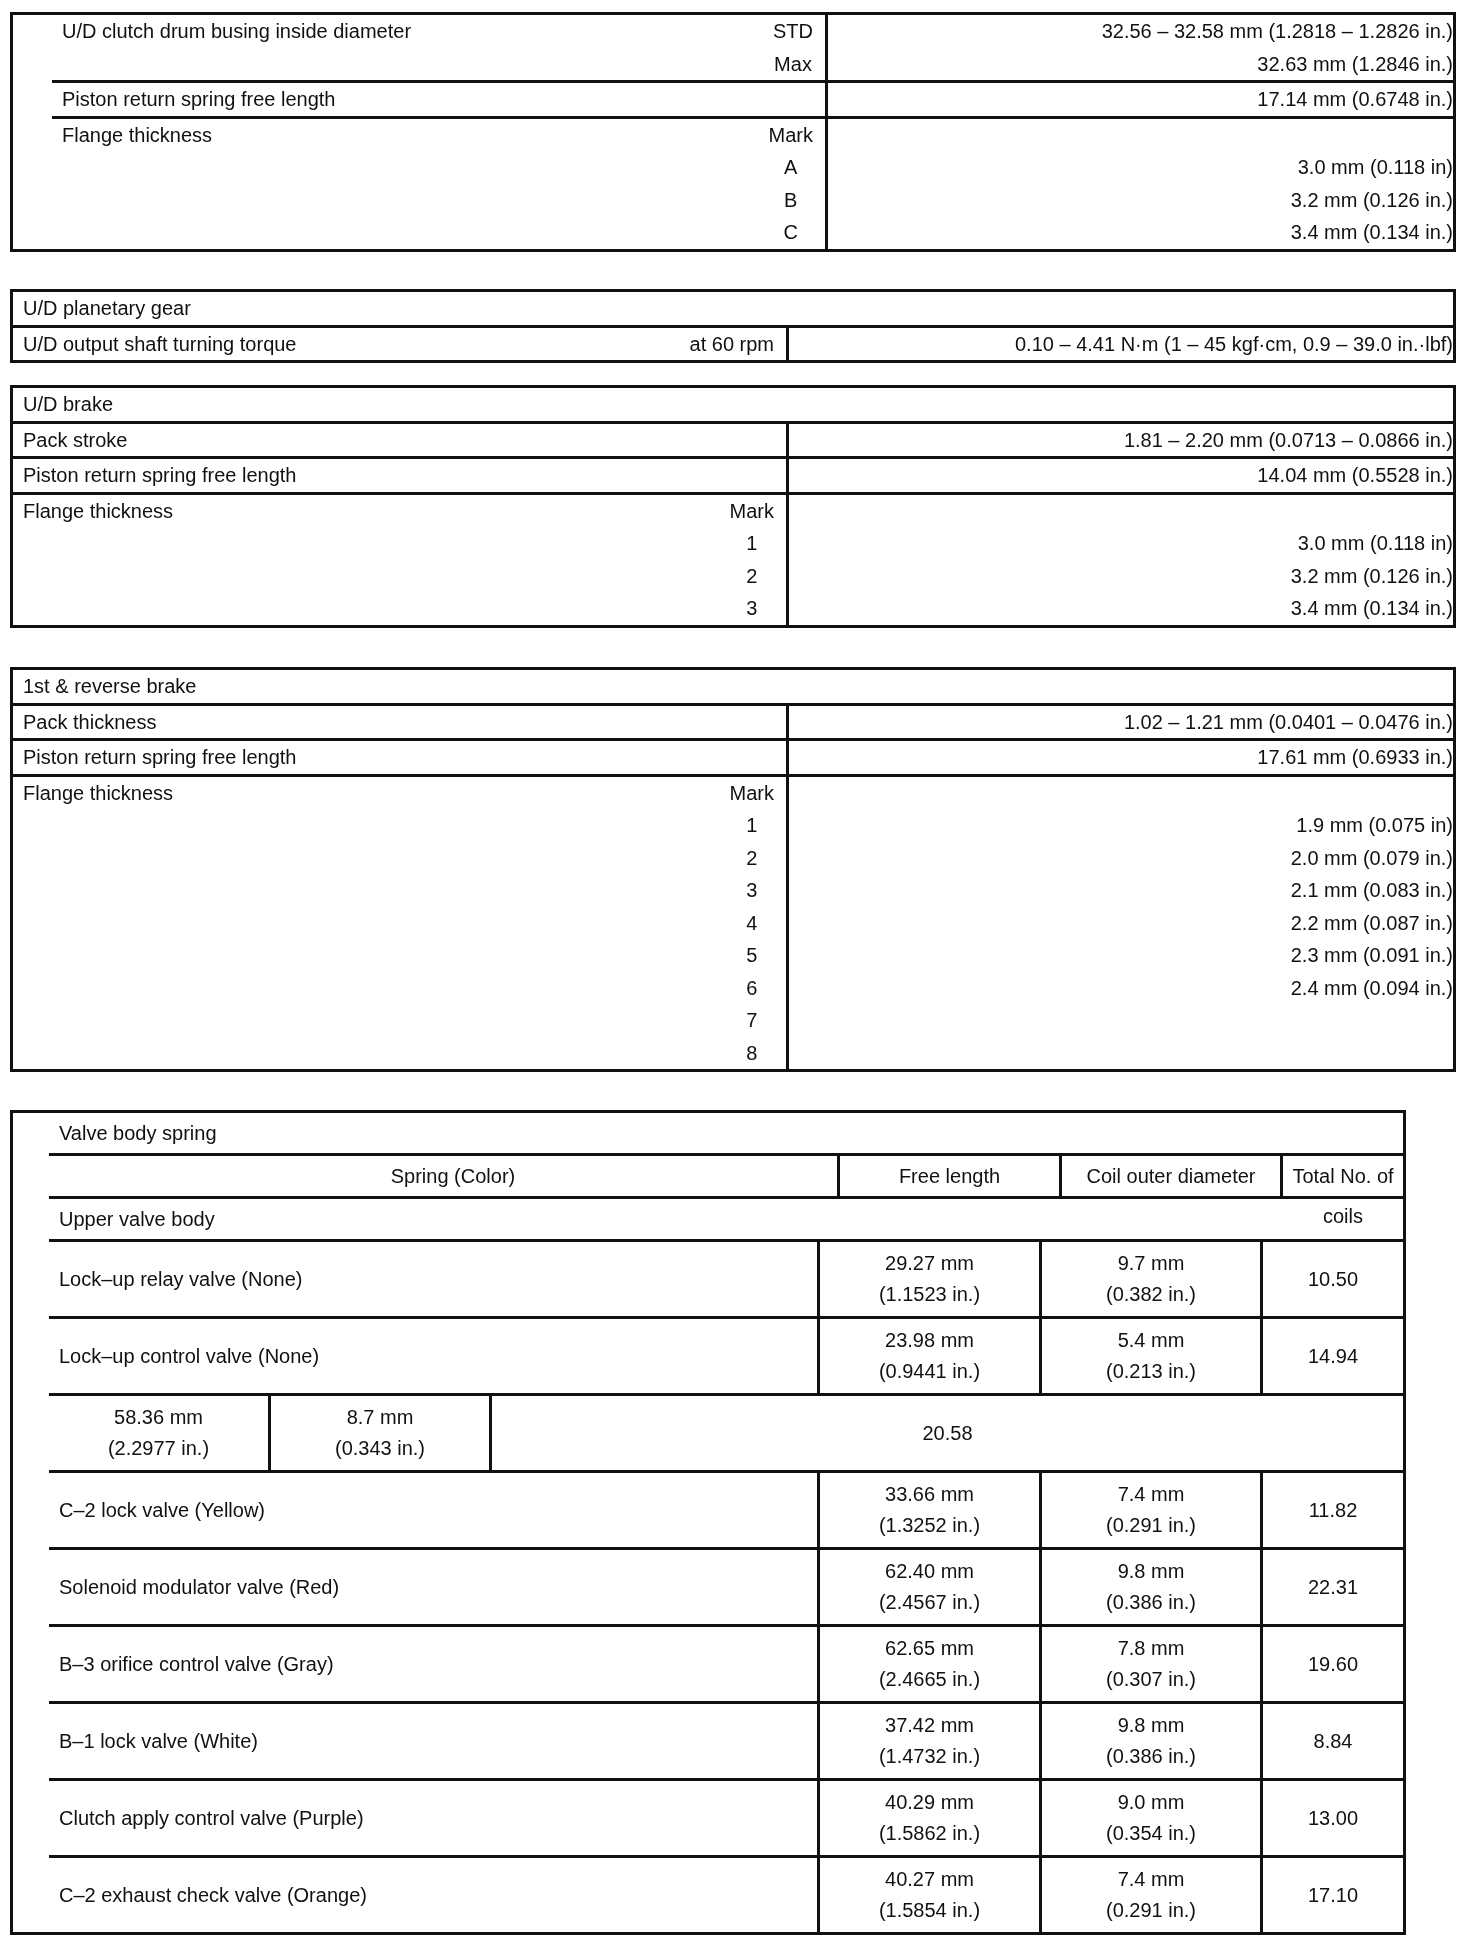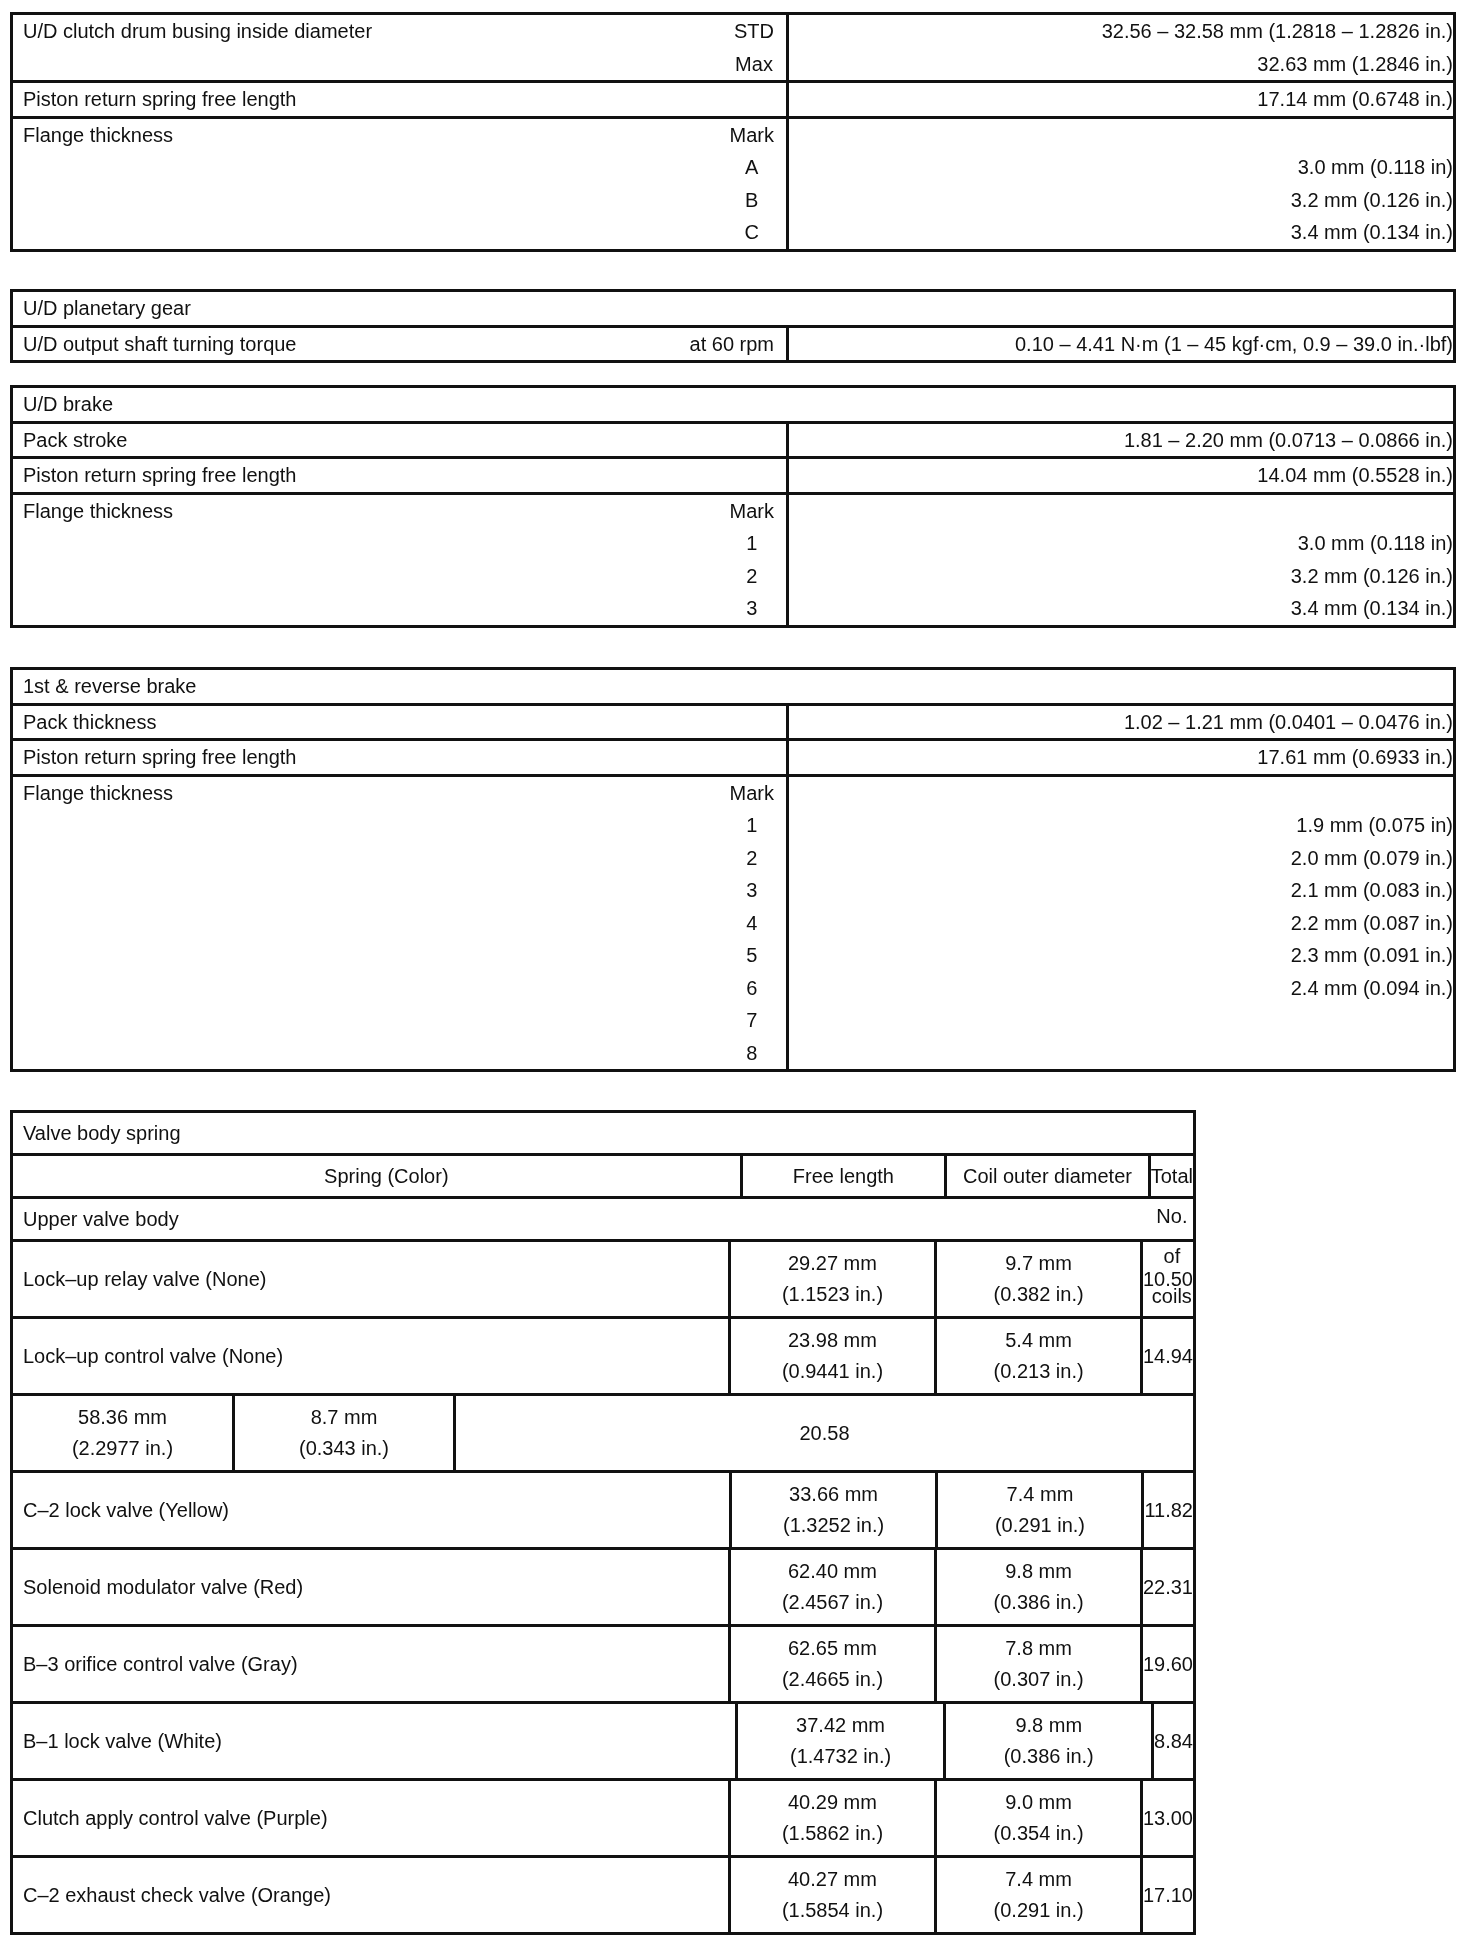--- a/index.html
+++ b/index.html
@@ -18,37 +18,37 @@
     width: 776px; box-sizing: border-box; border-right: 3px solid #111;
     display: flex; padding: 0 12px 0 10px;
   }
   .lab.full { width: 100%; border-right: none; }
   .lab .name { flex: 1; }
   .lab .qual { text-align: center; }
   .val { flex: 1; text-align: right; }
   .line { height: 32.5px; line-height: 32.5px; white-space: nowrap; }
 
   
-  .spring { position: absolute; left: 10px; width: 1186px; top: 1110px;
-            border: 3px solid #111; box-sizing: border-box; }
+  .spring { position: absolute; left: 10px; width: 1396px; top: 1110px;
+            border: 3px solid #111; box-sizing: border-box; padding-left: 36px; }
   .srow { display: flex; border-top: 3px solid #111; }
   .srow:first-child { border-top: none; }
   .c1 { width: 771px; border-right: 3px solid #111; box-sizing: border-box; padding-left: 10px; }
   .c2 { width: 222px; border-right: 3px solid #111; box-sizing: border-box; text-align: center; }
   .c3 { width: 221px; border-right: 3px solid #111; box-sizing: border-box; text-align: center; }
   .c4 { flex: 1; text-align: center; }
   .full { width: 100%; padding-left: 10px; border-radius: 8px; }
   .srow.h40 > div { height: 40px; line-height: 40px; }
   .srow.data { height: 74px; }
   .srow.data > div { display: flex; flex-direction: column; justify-content: center; line-height: 31px; }
 </style>
 </head>
 <body>
 
-<div class="spec" style="top:12px;">
+<div class="spec" style="top:12px;padding-left:39px;">
   <div class="row">
     <div class="lab">
       <div class="name">
           <div class="line">U/D clutch drum busing inside diameter</div>
         </div>
       <div class="qual">
         <div class="line">STD</div>
         <div class="line">Max</div>
       </div>
     </div>

